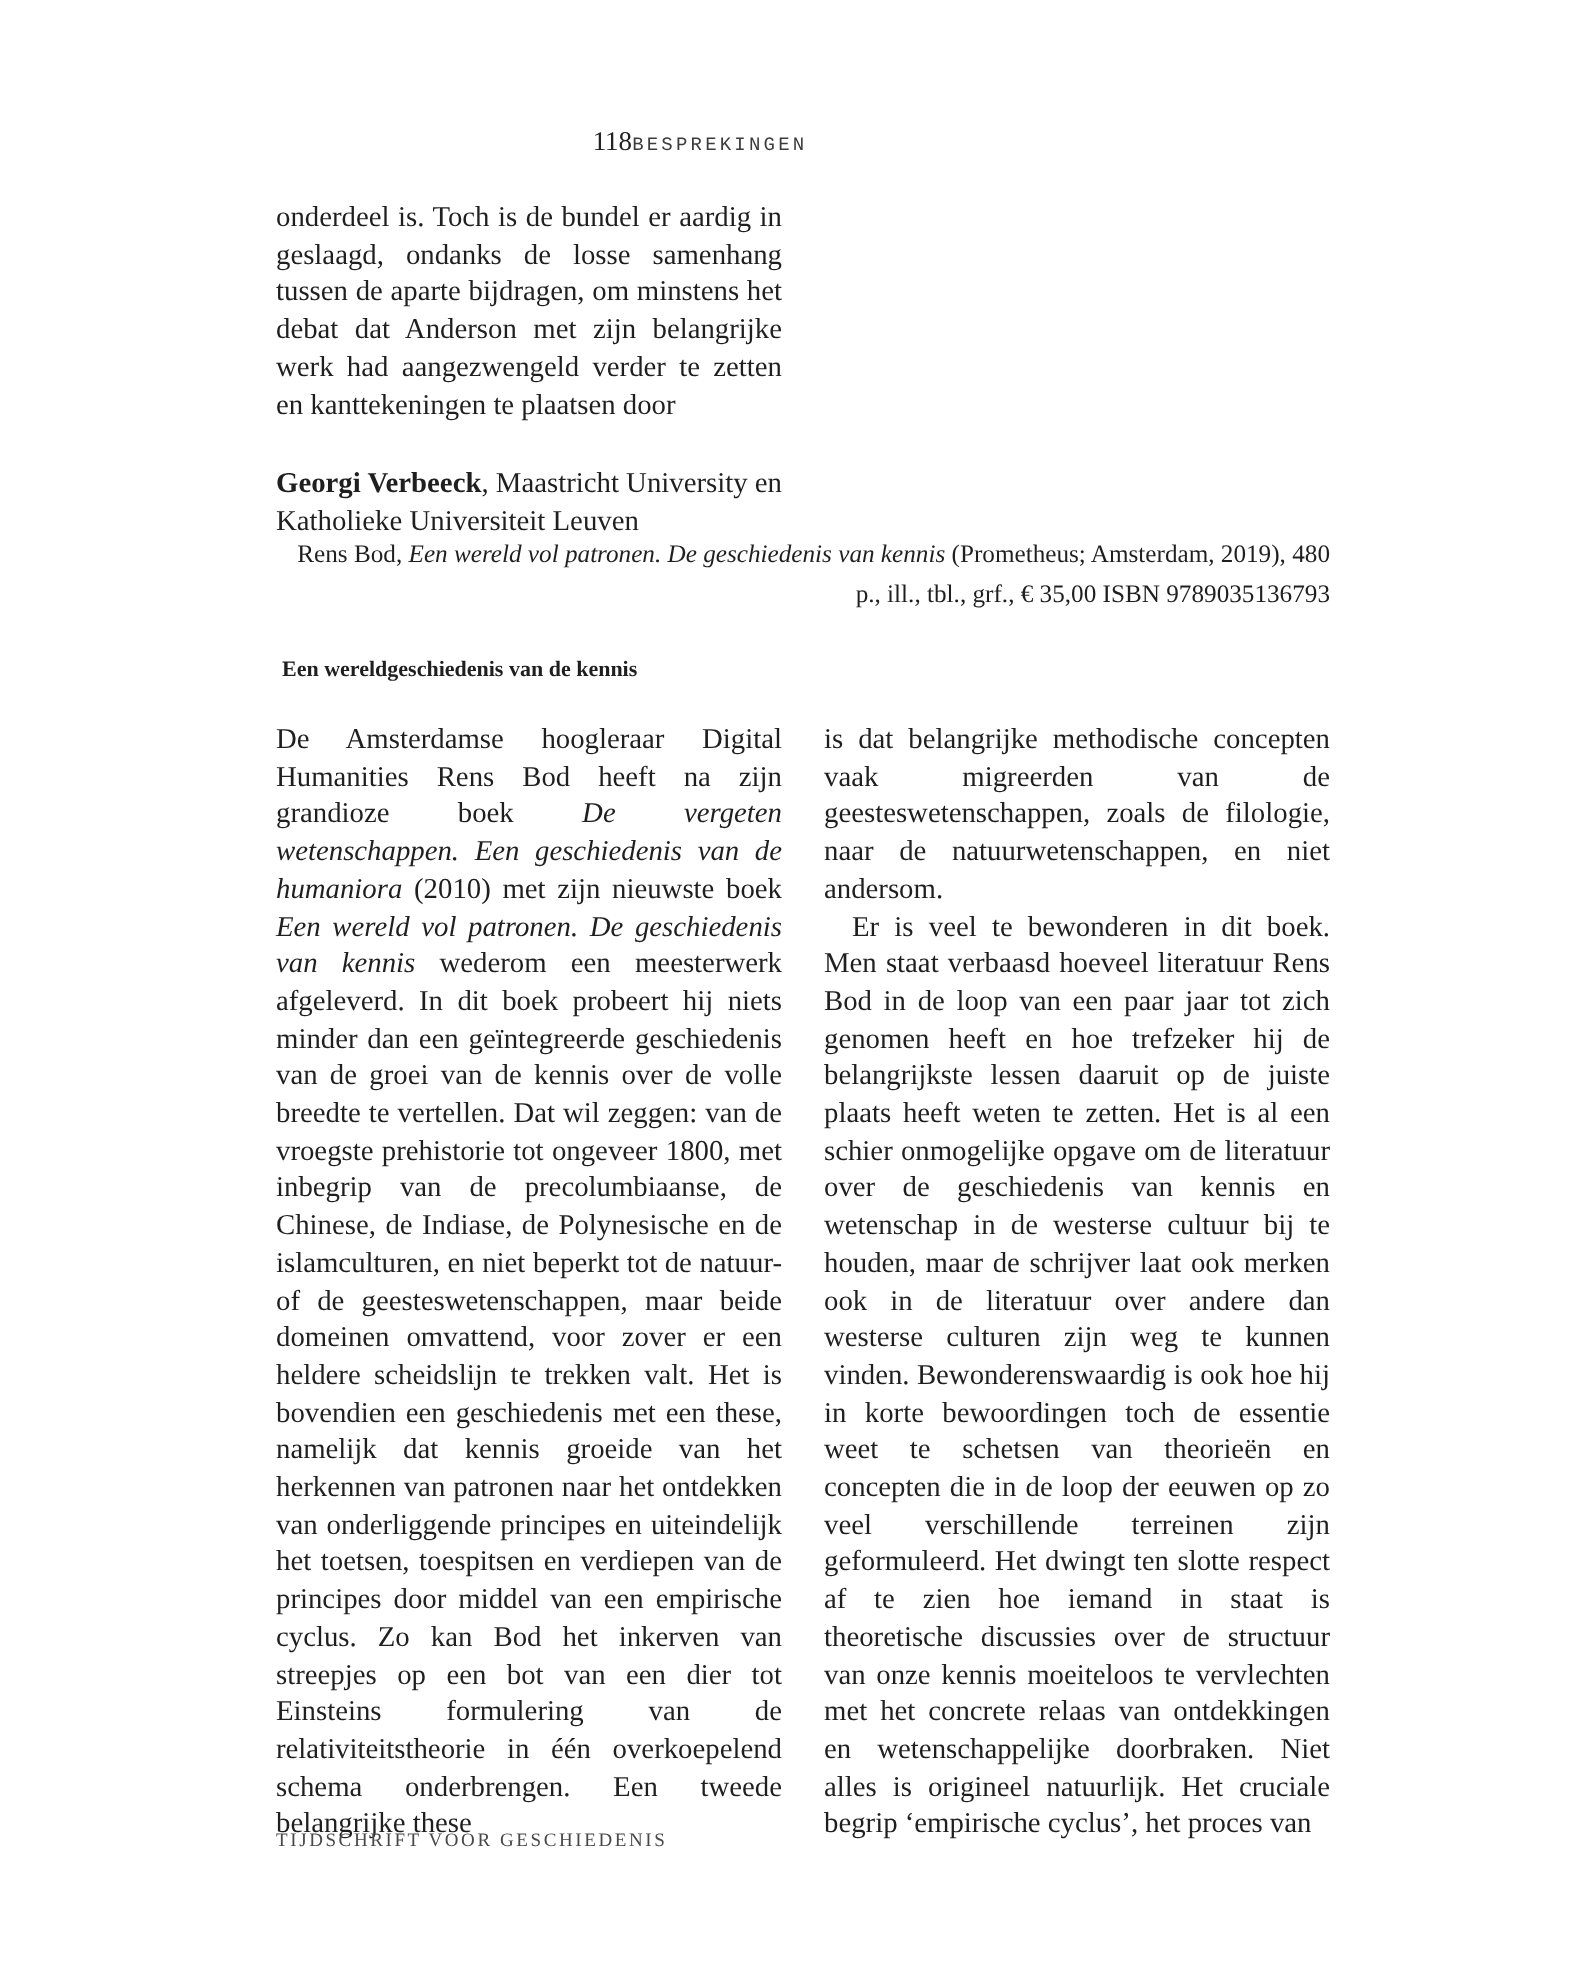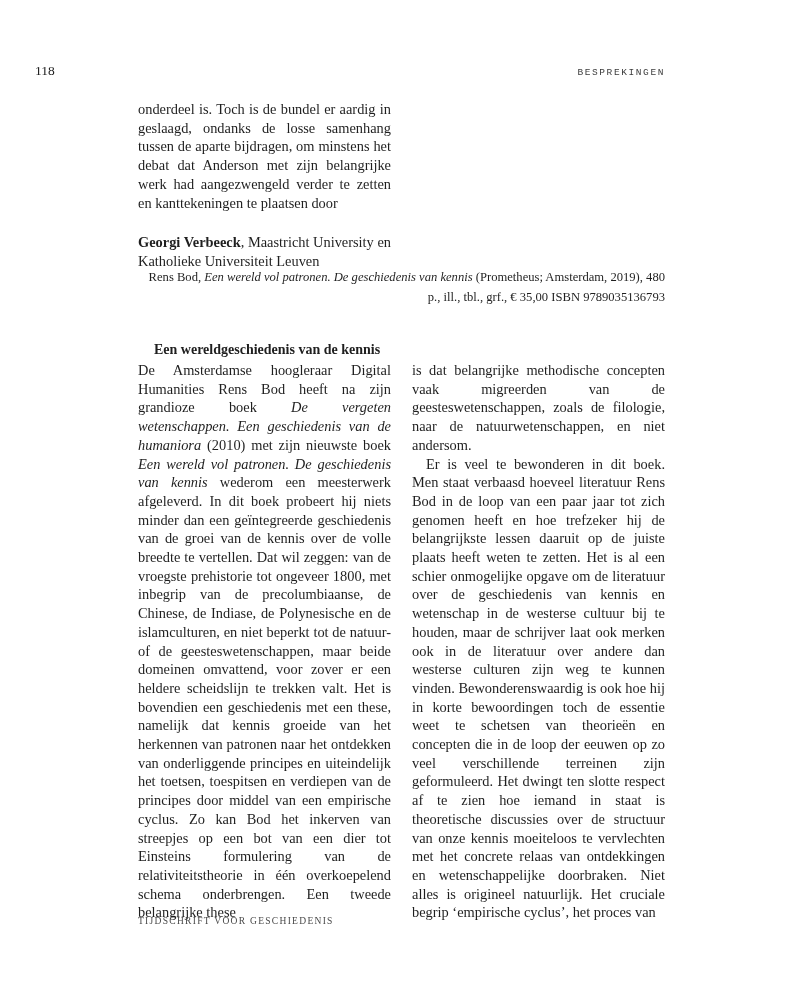--- a/index.html
+++ b/index.html
@@ -16,21 +16,21 @@
     font-family: "Liberation Serif", "DejaVu Serif", serif;
     color: #1f1f1f;
   }
   
   .page-header {
     position: absolute;
     top: 63px;
     left: 35px;
     width: 630px;
     display: flex;
-    justify-content: space-between;
+    justify-content: center;
     align-items: baseline;
   }
   .page-number {
     font-size: 13.5px;
     color: #222222;
   }
   .section-label {
     font-family: Liberation Mono, monospace;
     font-size: 9.5px;
     letter-spacing: 1.6px;
@@ -67,22 +67,22 @@
     line-height: 19.5px;
     text-align: right;
     color: #1f1f1f;
   }
   .citation em { font-style: italic; }
   
   .review-heading {
     position: absolute;
     top: 326px;
     left: 138px;
-    margin: 16px;
-    font-size: 14px;
+    margin: 3px;
+    font-size: 11px;
     font-weight: bold;
     color: #1f1f1f;
   }
   
   .page-footer {
     position: absolute;
     top: 916px;
     left: 138px;
     font-family: Liberation Serif, serif;
     font-size: 9.5px;

